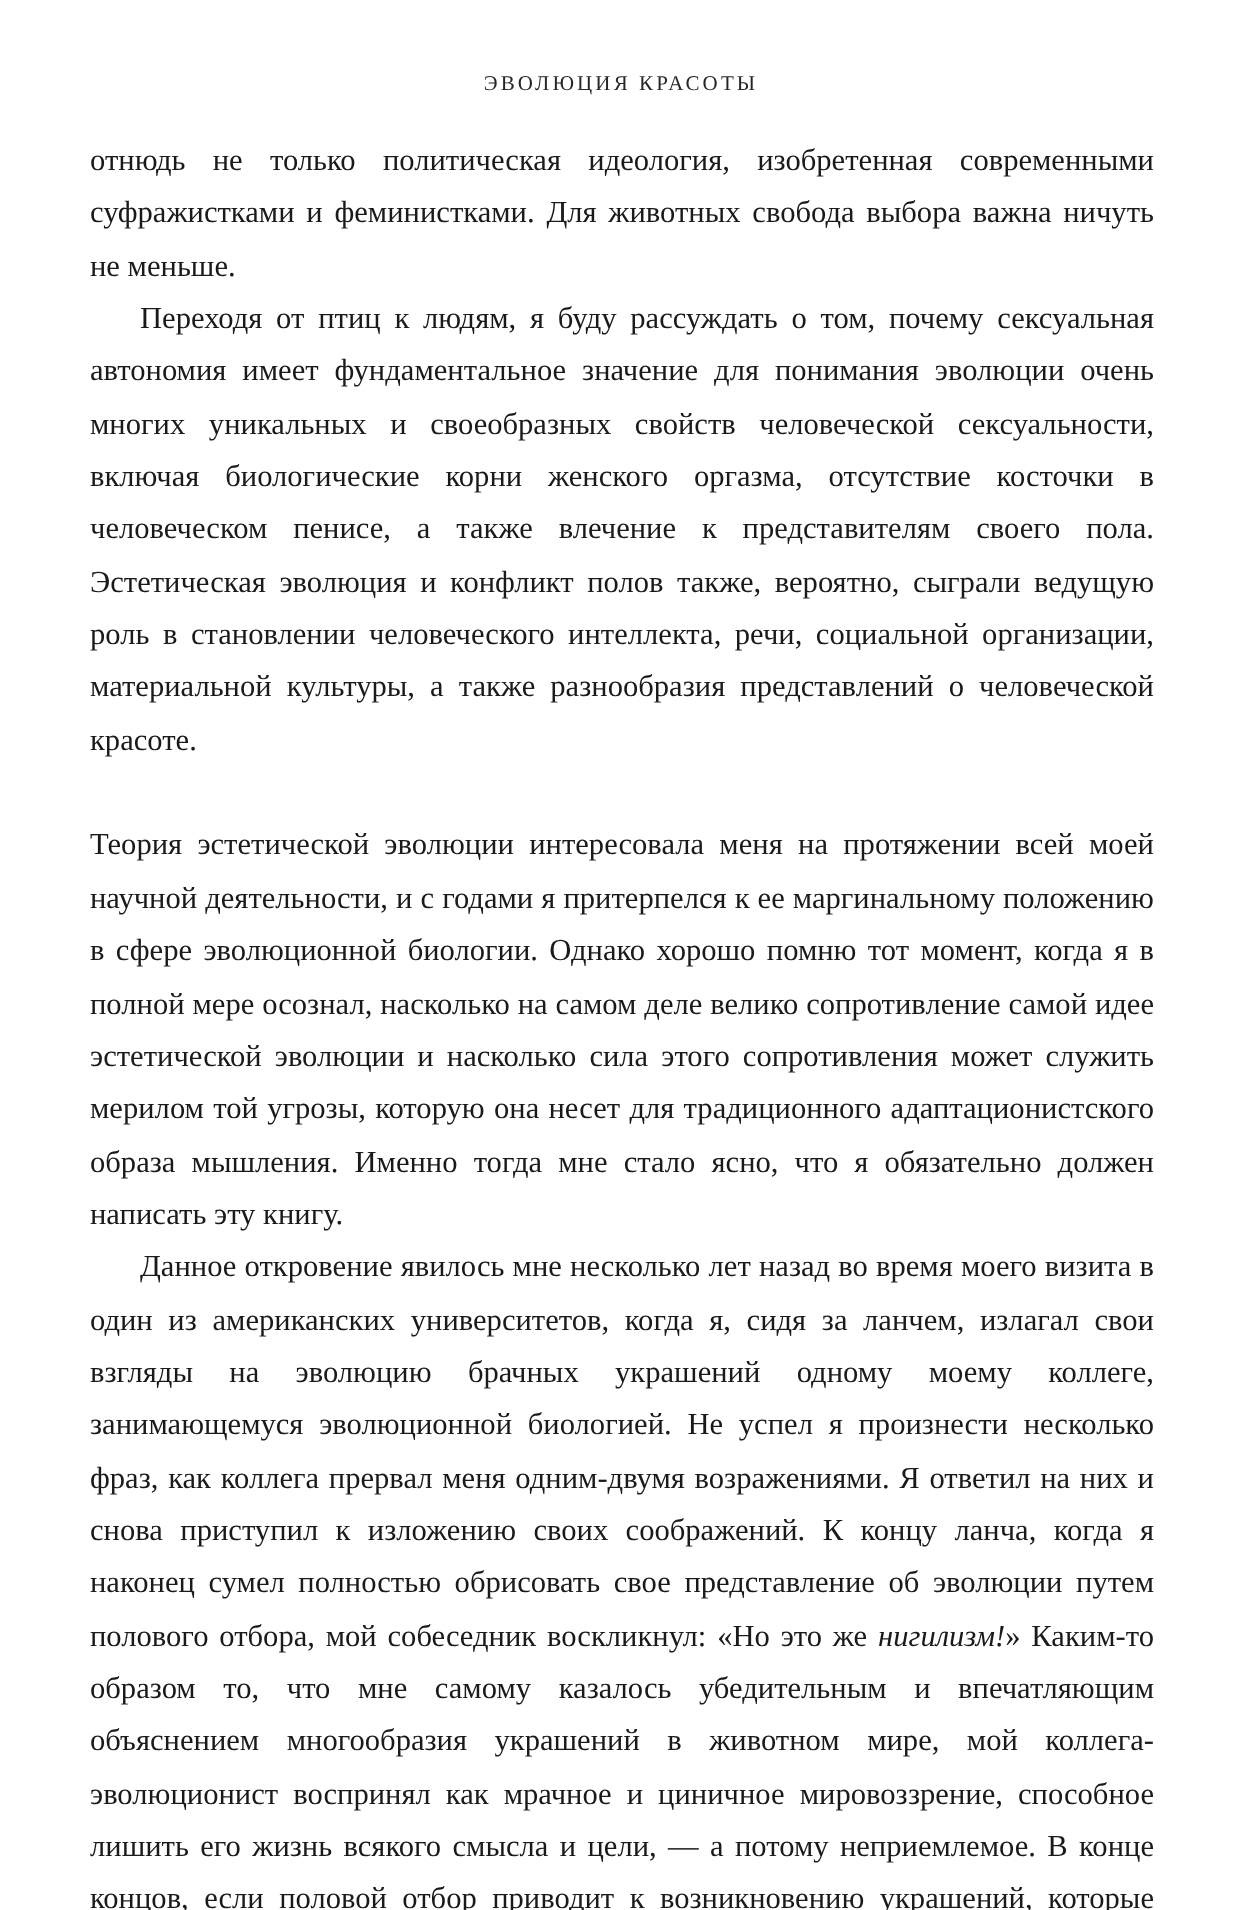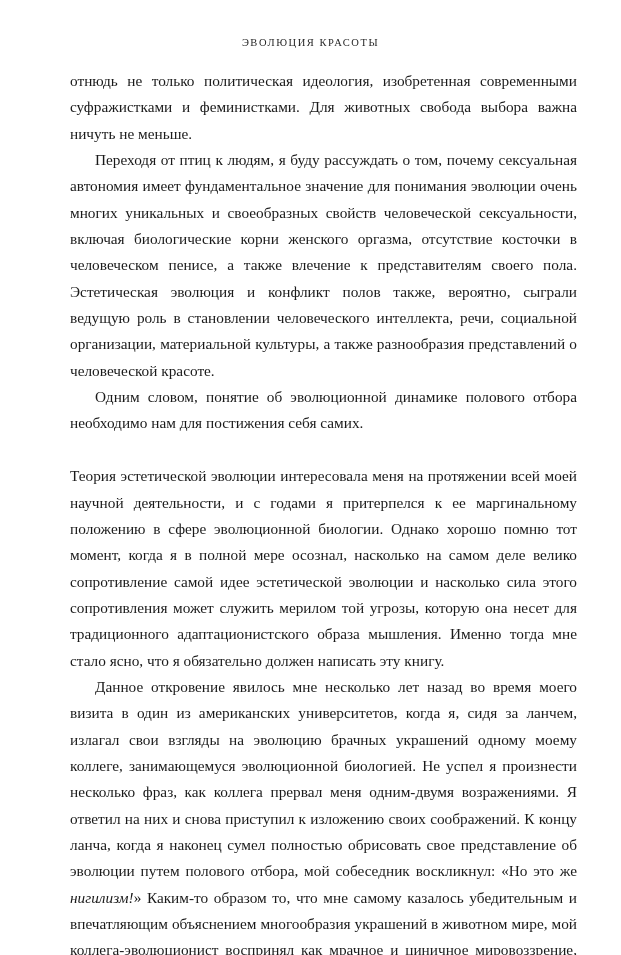--- a/index.html
+++ b/index.html
@@ -67,35 +67,34 @@
 
   
   .block-gap {
     height: 26.35px;
   }
 
   em.it {
   }
 
   
-  .para { text-align-last: left; margin-left: 25px; }
+  .para { text-align-last: left; }
 </style>
 </head>
 <body>
 
 <div class="page">
 
   <div class="running-head">ЭВОЛЮЦИЯ КРАСОТЫ</div>
 
   <div class="text-column">
 
     <div>
       <p class="para no-indent">отнюдь не только политическая идеология, изобретенная современными суфражистками и феминистками. Для животных свобода выбора важна ничуть не меньше.</p>
       <p class="para indent">Переходя от птиц к людям, я буду рассуждать о том, почему сексуальная автономия имеет фундаментальное значение для понимания эволюции очень многих уникальных и своеобразных свойств человеческой сексуальности, включая биологические корни женского оргазма, отсутствие косточки в человеческом пенисе, а также влечение к представителям своего пола. Эстетическая эволюция и конфликт полов также, вероятно, сыграли ведущую роль в становлении человеческого интеллекта, речи, социальной организации, материальной культуры, а также разнообразия представлений о человеческой красоте.</p>
-      <p class="para indent">Одним словом, понятие об эволюционной динамике полового отбора необходимо нам для постижения себя самих.</p>
     </div>
 
     <div class="block-gap"></div>
 
     <div>
       <p class="para no-indent">Теория эстетической эволюции интересовала меня на протяжении всей моей научной деятельности, и с годами я притерпелся к ее маргинальному положению в сфере эволюционной биологии. Однако хорошо помню тот момент, когда я в полной мере осознал, насколько на самом деле велико сопротивление самой идее эстетической эволюции и насколько сила этого сопротивления может служить мерилом той угрозы, которую она несет для традиционного адаптационистского образа мышления. Именно тогда мне стало ясно, что я обязательно должен написать эту книгу.</p>
       <p class="para indent">Данное откровение явилось мне несколько лет назад во время моего визита в один из американских университетов, когда я, сидя за ланчем, излагал свои взгляды на эволюцию брачных украшений одному моему коллеге, занимающемуся эволюционной биологией. Не успел я произнести несколько фраз, как коллега прервал меня одним-двумя возражениями. Я ответил на них и снова приступил к изложению своих соображений. К концу ланча, когда я наконец сумел полностью обрисовать свое представление об эволюции путем полового отбора, мой собеседник воскликнул: «Но это же <em class="it">нигилизм!</em>» Каким-то образом то, что мне самому казалось убедительным и впечатляющим объяснением многообразия украшений в животном мире, мой коллега-эволюционист воспринял как мрачное и циничное мировоззрение, способное лишить его жизнь всякого смысла и цели, — а потому неприемлемое. В конце концов, если половой отбор приводит к возникновению украшений, которые просто  и вовсе не являются показателями</p>
     </div>
 
   </div>

